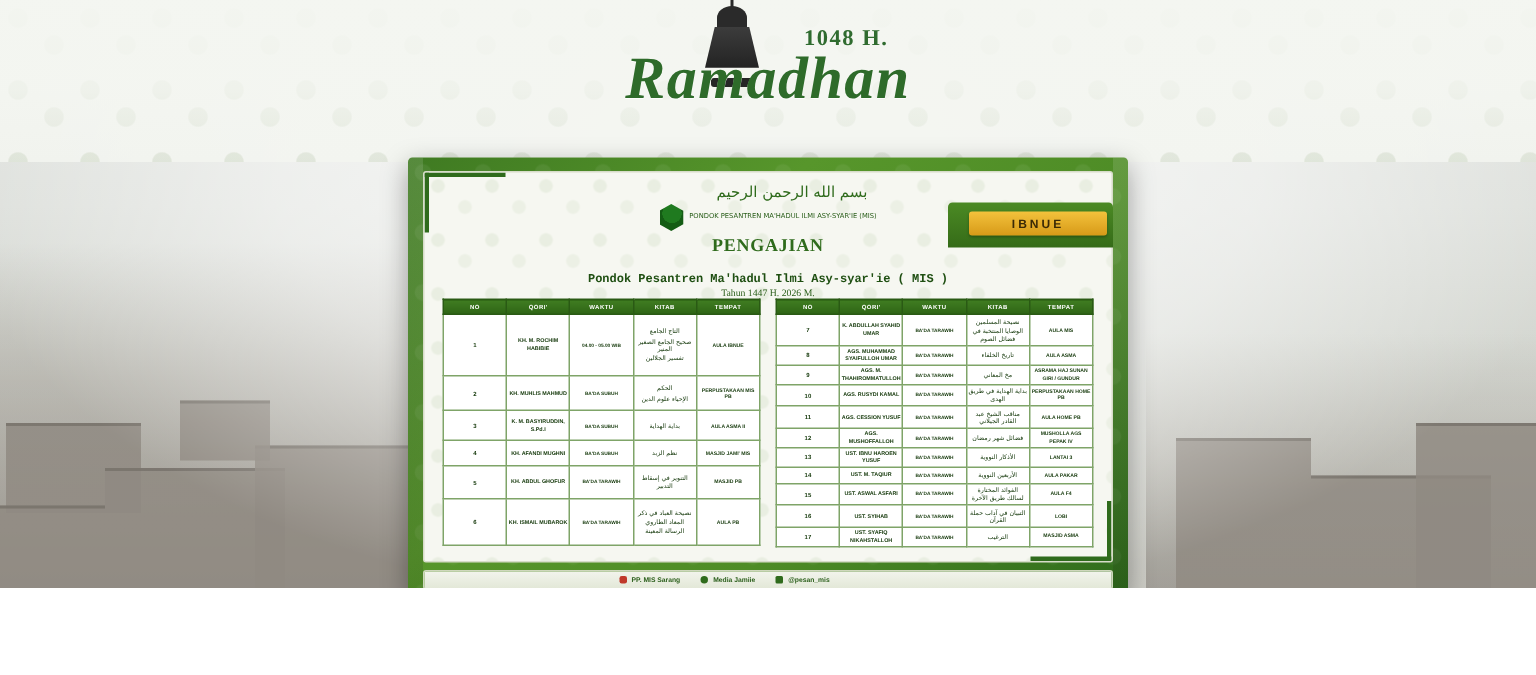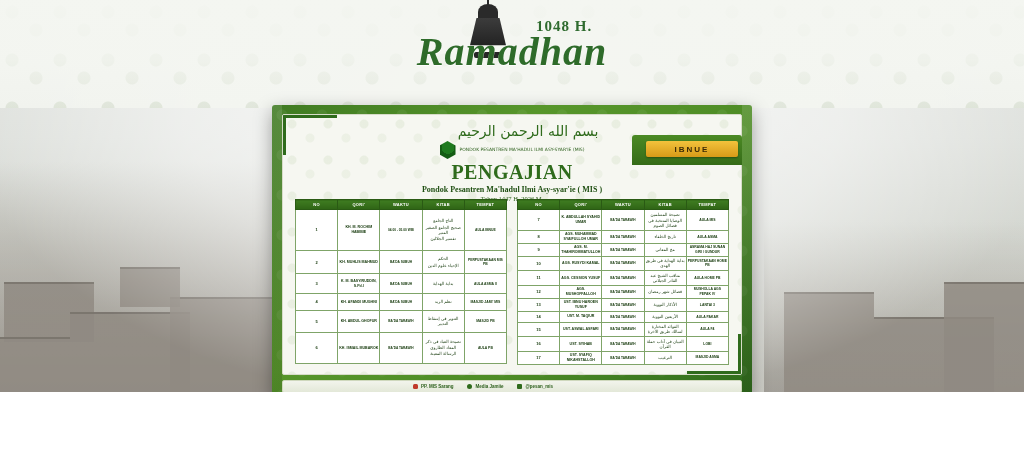--- a/index.html
+++ b/index.html
@@ -138,47 +138,47 @@
     border-radius: 3px 3px 0 0;
     z-index: 4;
   }
 
   
   .head {
     position: relative; text-align: center; padding-top: 8px;
   }
   .arabic-top {
     font-family: "DejaVu Sans", sans-serif;
-    font-size: 14px; color: #2f6b1c; letter-spacing: .5px; margin-left: 32px;
+    font-size: 10px; color: #2f6b1c; letter-spacing: .5px; margin-left: 32px;
   }
   .logo-row {
     display: flex; align-items: center; justify-content: center; gap: 4px; margin-top: 2px;
   }
   .logo-mark {
     width: 16px; height: 18px;
     background: radial-gradient(circle at 50% 35%, #1f7a1f 0 45%, #145c14 46% 100%);
     clip-path: polygon(50% 0, 100% 25%, 100% 75%, 50% 100%, 0 75%, 0 25%);
   }
   .logo-text {
     font-family: "DejaVu Sans", sans-serif;
     font-size: 4.5px; color: #2a5e1a; line-height: 1.25; text-align: left;
   }
   .pengajian {
     font-family: "Liberation Serif", serif;
-    font-weight: 700; color: #2f6b1c; font-size: 20px; line-height: 1.05;
+    font-weight: 700; color: #2f6b1c; font-size: 12px; line-height: 1.05;
     letter-spacing: .5px; margin-top: 3px;
   }
   .balagh {
     font-family: "Liberation Serif", serif;
     font-weight: 700; color: #2f6b1c; font-size: 14px; line-height: 1.05;
     letter-spacing: .5px;
   }
   .subtitle {
-    font-family: Liberation Serif, serif;
-    font-weight: 700; font-size: 8px; color: #1f4f12; margin-top: 2px;
+    font-family: Liberation Mono, monospace;
+    font-weight: 700; font-size: 8px; color: #1f4f12; margin-top: 12px;
   }
   .tahun {
     font-family: "Liberation Serif", serif;
     font-size: 6.5px; color: #2a5e1a; margin-top: 1px;
   }
 
   
   .tables {
     position: absolute; left: 12px; right: 12px; top: 84px; bottom: 10px;
     display: flex; gap: 10px;

